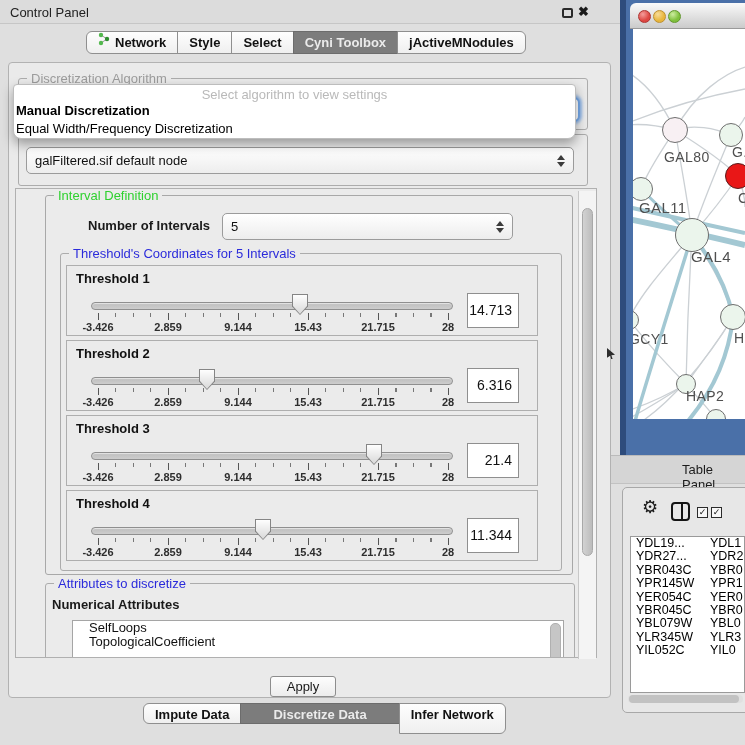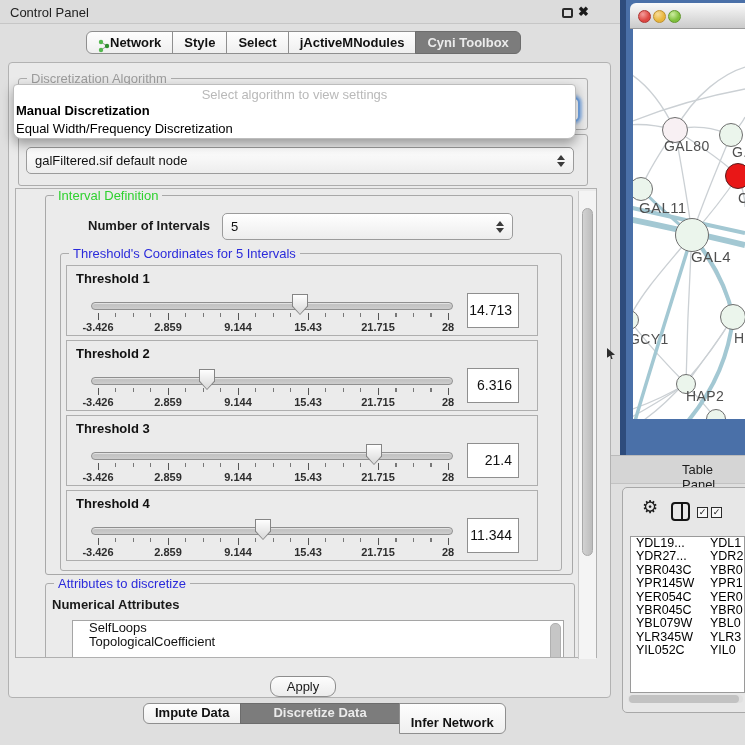--- a/index.html
+++ b/index.html
@@ -14,21 +14,21 @@
   
   .cp-titlebar { left:0; top:0; width:622px; height:24px; background:#dcdcdc; border-bottom:1px solid #c6c6c6; }
   .cp-title { left:10px; top:5px; font-size:13px; color:#222; }
   .float-btn { left:562px; top:8px; width:11px; height:10px; border:2px solid #2a2a2a; border-radius:2px; }
   .close-btn { left:578px; top:4px; font-size:13px; font-weight:bold; color:#1a1a1a; }
 
   .tabbar { display:flex; }
   .tab {
     height:23px; line-height:21px; padding:0 11px; font-weight:bold; font-size:13px;
     background:linear-gradient(#fefefe,#efefef); border:1px solid #8f8f8f; margin-left:-1px;
-    color:#111; display:flex; align-items:flex-end; white-space:nowrap;
+    color:#111; display:flex; align-items:flex-start; gap:5px; white-space:nowrap;
   }
   .tab:first-child { border-radius:6px 0 0 6px; margin-left:0; }
   .tab:last-child { border-radius:0 6px 6px 0; }
   .tab.sel { background:#7c7c7c; color:#ebebeb; border-color:#6c6c6c; }
 
   .main-panel { left:8px; top:62px; width:603px; height:636px; background:#eaeaea; border:1px solid #b2b2b2; border-radius:4px; }
 
   .group { position:absolute; border:1px solid #acacac; border-radius:3px; }
   .glabel { position:absolute; top:-8px; left:8px; background:#eaeaea; padding:0 4px; font-size:13px; white-space:nowrap; }
 
@@ -74,21 +74,21 @@
   .thr-thumb .in { position:absolute; left:1px; top:1px; right:1px; bottom:1px; background:linear-gradient(#fefefe,#d8d8d8);
                    clip-path:polygon(0 0,100% 0,100% 58%,50% 100%,0 58%); }
   .thr-value { position:absolute; left:400px; top:27px; width:52px; height:35px; background:#fff; border:1px solid #8f8f8f;
                font-size:14px; text-align:right; line-height:33px; padding-right:6px; color:#111; }
 
   .attr-list { position:absolute; left:26px; top:36px; width:492px; height:46px; background:#fff; border:1px solid #a5a5a5; }
   .attr-list .item { height:13.5px; line-height:13.5px; padding-left:16px; font-size:13px; color:#111; }
   .attr-scroll { position:absolute; right:2px; top:2px; width:11px; height:41px; background:#c6c6c6; border:1px solid #b0b0b0; border-radius:5px; }
 
   .apply-btn { left:270px; top:676px; width:66px; height:21px; background:linear-gradient(#fdfdfd,#ececec);
-               border:1px solid #8d8d8d; border-radius:9px; text-align:center; line-height:19px; font-size:13px; }
+               border:1px solid #8d8d8d; border-radius:3px; text-align:center; line-height:19px; font-size:13px; }
 
   
   .net-frame { left:620px; top:0; width:125px; height:456px;
                background:linear-gradient(90deg,#2e4c7c 0,#2e4c7c 6px,#4a70a8 6px); }
   .net-titlebar { left:630px; top:3px; width:115px; height:26px; border-radius:6px 0 0 0;
                   background:linear-gradient(#fafafa,#cbcbcb); border-bottom:1px solid #9a9a9a; }
   .light { position:absolute; top:7px; width:13px; height:13px; border-radius:50%; }
   .net-canvas { left:633px; top:29px; width:112px; height:390px; background:#fff; overflow:hidden; }
   .node { position:absolute; border-radius:50%; border:1px solid #6e6e6e; background:#ebf5ec; }
   .nlabel { position:absolute; font-size:14px; color:#4f4f4f; letter-spacing:.4px; white-space:nowrap; }
@@ -134,25 +134,25 @@
       <circle cx="9" cy="7" r="2.2" fill="#2f8f2f"></circle>
     </svg>
     <span>Network</span>
   </div>
   <div class="tab">
       <span>Style</span>
     </div>
   <div class="tab">
       <span>Select</span>
     </div>
+  <div class="tab sel">
+      <span>Cyni Toolbox</span>
+    </div>
   <div class="tab">
       <span>jActiveMNodules</span>
-    </div>
-  <div class="tab sel">
-      <span>Cyni Toolbox</span>
     </div>
 </div>
 
 <div class="abs main-panel"></div>
 
 <div class="group" style="left:18px; top:78px; width:570px; height:52px;">
   <span class="glabel" style="color:#9c9c9c;">Discretization Algorithm</span>
 </div>
 
 <div class="abs focus-combo"></div>
@@ -343,21 +343,21 @@
   <div class="node" style="left:29px; top:88px;  width:26px; height:26px; background:#f8f0f3;"></div>
   <div class="node" style="left:86px; top:94px;  width:24px; height:24px;"></div>
   <div class="node" style="left:92px; top:134px; width:26px; height:26px; background:#e91717; border-color:#5a1b1b;"></div>
   <div class="node" style="left:-4px; top:148px; width:24px; height:24px;"></div>
   <div class="node" style="left:42px; top:189px; width:34px; height:34px;"></div>
   <div class="node" style="left:-14px; top:281px; width:20px; height:20px;"></div>
   <div class="node" style="left:87px; top:275px; width:26px; height:26px;"></div>
   <div class="node" style="left:43px; top:345px; width:20px; height:20px;"></div>
   <div class="node" style="left:73px; top:380px; width:20px; height:20px;"></div>
 
-  <div class="nlabel" style="left:31px; top:109px;">GAL80</div>
+  <div class="nlabel" style="left:31px; top:120px;">GAL80</div>
   <div class="nlabel" style="left:99px; top:115px;">G.</div>
   <div class="nlabel" style="left:105px; top:161px;">C</div>
   <div class="nlabel" style="left:6px; top:170px; font-size:15px;">GAL11</div>
   <div class="nlabel" style="left:58px; top:219px; font-size:15px;">GAL4</div>
   <div class="nlabel" style="left:-4px; top:302px;">GCY1</div>
   <div class="nlabel" style="left:101px; top:301px;">H</div>
   <div class="nlabel" style="left:53px; top:359px;">HAP2</div>
 </div>
 
 <div class="abs tp-bar"></div>

